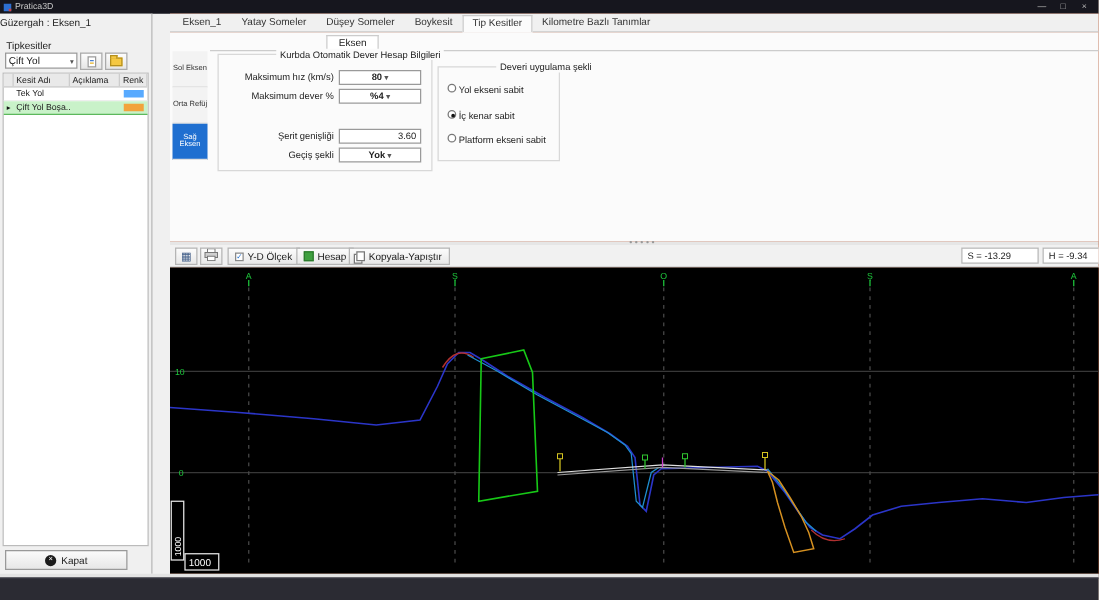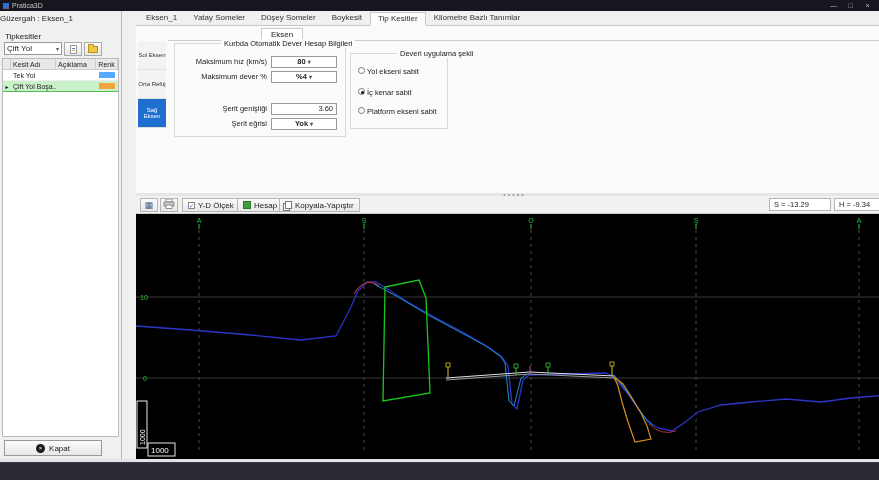--- a/index.html
+++ b/index.html
@@ -181,21 +181,21 @@
           <div class="fctrl fselect">
             <span>%4</span>
             <span class="dd-arrow">▾</span>
           </div>
         </div>
         <div class="frow" style="top:42px;margin-top:16px;">
           <label class="flabel">Şerit genişliği</label>
           <input class="fctrl finput" value="3.60" style="">
         </div>
         <div class="frow" style="top:73px;">
-          <label class="flabel">Şerit eğrisi</label>
+          <label class="flabel">Geçiş şekli</label>
           <div class="fctrl fselect">
             <span>Yok</span>
             <span class="dd-arrow">▾</span>
           </div>
         </div>
       </div>
 
       <div class="groupbox gb2">
         <div class="gb-title">Deveri uygulama şekli</div>
         <div class="radio-row" style="top:13px;">

